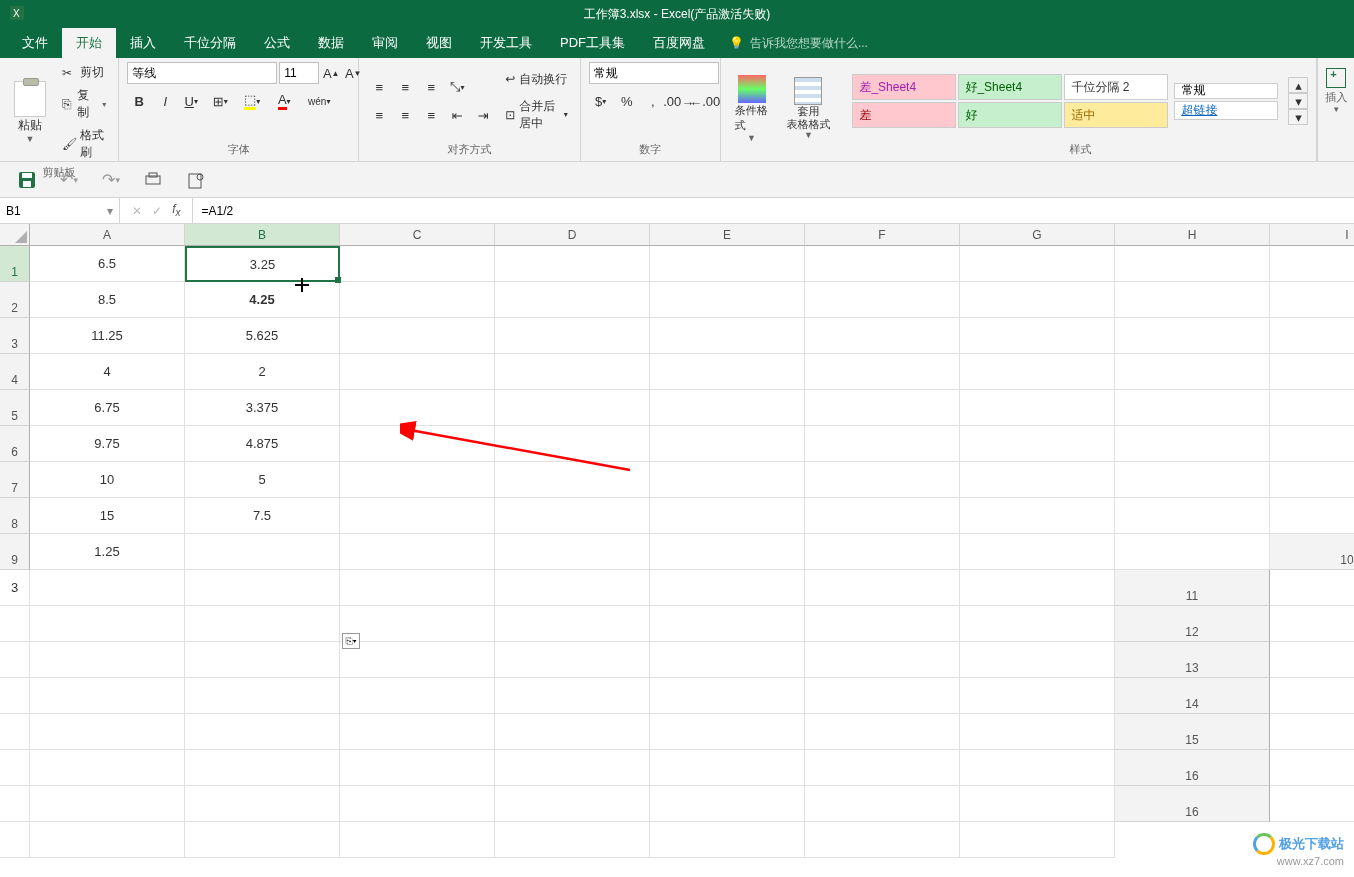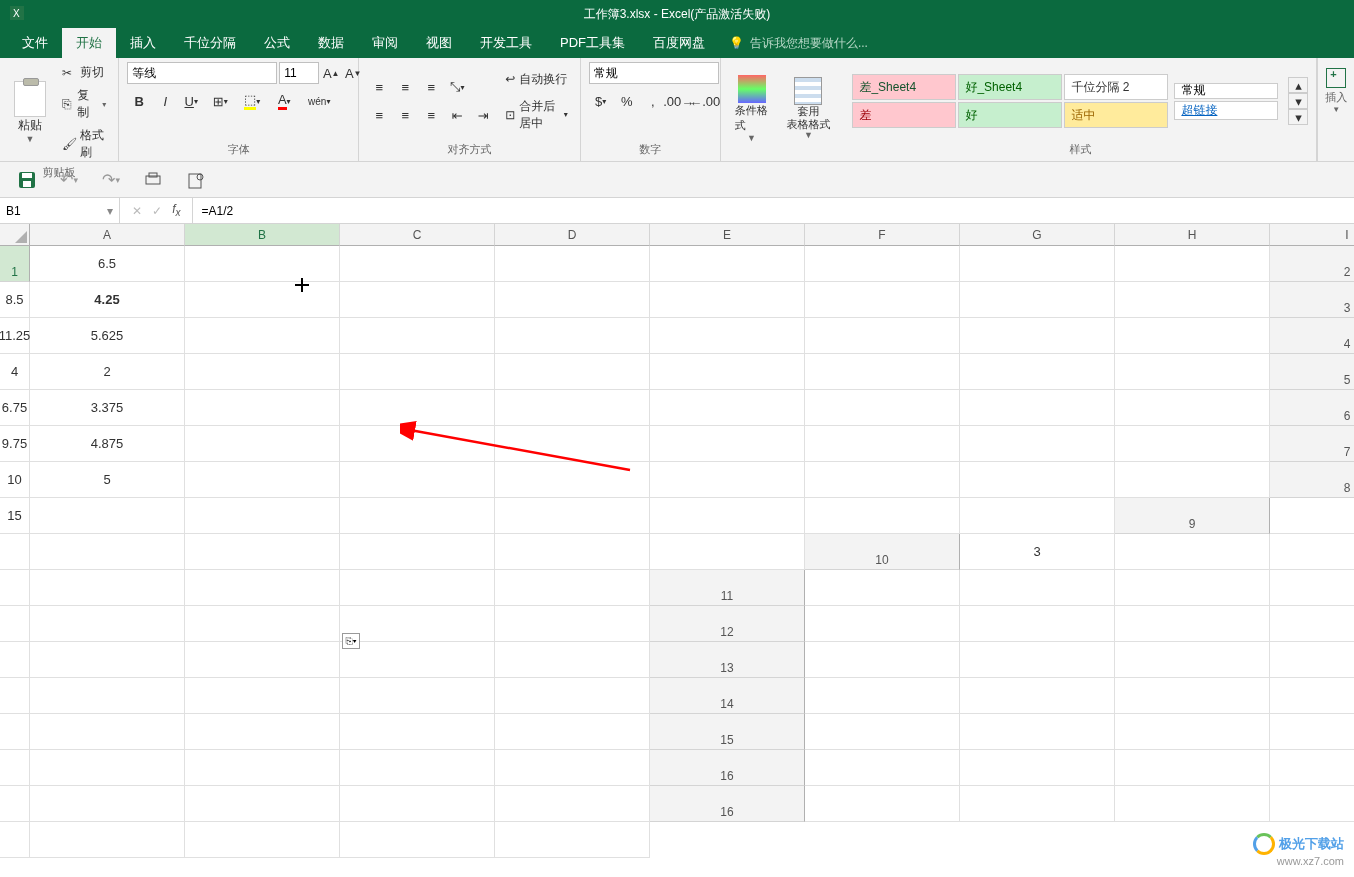--- a/index.html
+++ b/index.html
@@ -209,21 +209,21 @@
 表格格式</span>
         <span style="font-size:9px;color:#666">▼</span>
       </div>
     </div>
     <div class="glabel"></div>
   </div>
 
   <div class="rgroup" style="flex:1">
     <div class="gbody">
       <div class="styles-gallery" id="styles-gallery">
-          <div class="style-cell" style="background: rgb(255, 199, 206); color: #14532d;">差_Sheet4</div>
+          <div class="style-cell" style="background: rgb(255, 199, 206); color: #a21caf;">差_Sheet4</div>
           <div class="style-cell" style="background: rgb(198, 239, 206); color: rgb(0, 97, 0); text-align: right;">好_Sheet4</div>
           <div class="style-cell" style="background: rgb(255, 255, 255); color: rgb(51, 51, 51);">千位分隔 2</div>
           <div class="style-cell" style="background: rgb(255, 199, 206); color: rgb(156, 0, 6);">差</div>
           <div class="style-cell" style="background: rgb(198, 239, 206); color: rgb(0, 97, 0);">好</div>
           <div class="style-cell" style="background: rgb(255, 235, 156); color: rgb(156, 101, 0);">适中</div>
         </div>
       <div class="col" style="gap:2px">
         <div class="style-cell" style="background:#fff;width:104px">
             <input value="常规" style="">
           </div>
@@ -293,20 +293,21 @@
     <div class="colhdr sel">B</div>
     <div class="colhdr">C</div>
     <div class="colhdr">D</div>
     <div class="colhdr">E</div>
     <div class="colhdr">F</div>
     <div class="colhdr">G</div>
     <div class="colhdr">H</div>
     <div class="colhdr">I</div>
     <div class="rowhdr sel" style="height: 36px;">1</div>
     <div class="cell" style="height: 36px;">6.5</div>
+    <div class="cell selected" style="height: 36px;">3.25</div>
     <div class="cell" style="height: 36px;"></div>
     <div class="cell" style="height: 36px;"></div>
     <div class="cell" style="height: 36px;"></div>
     <div class="cell" style="height: 36px;"></div>
     <div class="cell" style="height: 36px;"></div>
     <div class="cell" style="height: 36px;"></div>
     <div class="cell" style="height: 36px;"></div>
     <div class="rowhdr" style="height: 36px;">2</div>
     <div class="cell" style="height: 36px;">8.5</div>
     <div class="cell" style="height: 36px; font-weight: bold;">4.25</div>
@@ -362,28 +363,30 @@
     <div class="cell" style="height: 36px;">5</div>
     <div class="cell" style="height: 36px;"></div>
     <div class="cell" style="height: 36px;"></div>
     <div class="cell" style="height: 36px;"></div>
     <div class="cell" style="height: 36px;"></div>
     <div class="cell" style="height: 36px;"></div>
     <div class="cell" style="height: 36px;"></div>
     <div class="cell" style="height: 36px;"></div>
     <div class="rowhdr" style="height: 36px;">8</div>
     <div class="cell" style="height: 36px;">15</div>
+    <div class="cell" style="height: 36px;">7.5</div>
     <div class="cell" style="height: 36px;"></div>
     <div class="cell" style="height: 36px;"></div>
     <div class="cell" style="height: 36px;"></div>
     <div class="cell" style="height: 36px;"></div>
     <div class="cell" style="height: 36px;"></div>
     <div class="cell" style="height: 36px;"></div>
     <div class="cell" style="height: 36px;"></div>
     <div class="rowhdr" style="height: 36px;">9</div>
+    <div class="cell" style="height: 36px;">1.25</div>
     <div class="cell" style="height: 36px;"></div>
     <div class="cell" style="height: 36px;"></div>
     <div class="cell" style="height: 36px;"></div>
     <div class="cell" style="height: 36px;"></div>
     <div class="cell" style="height: 36px;"></div>
     <div class="cell" style="height: 36px;"></div>
     <div class="cell" style="height: 36px;"></div>
     <div class="rowhdr" style="height: 36px;">10</div>
     <div class="cell" style="height: 36px;">3</div>
     <div class="cell" style="height: 36px;"></div>

